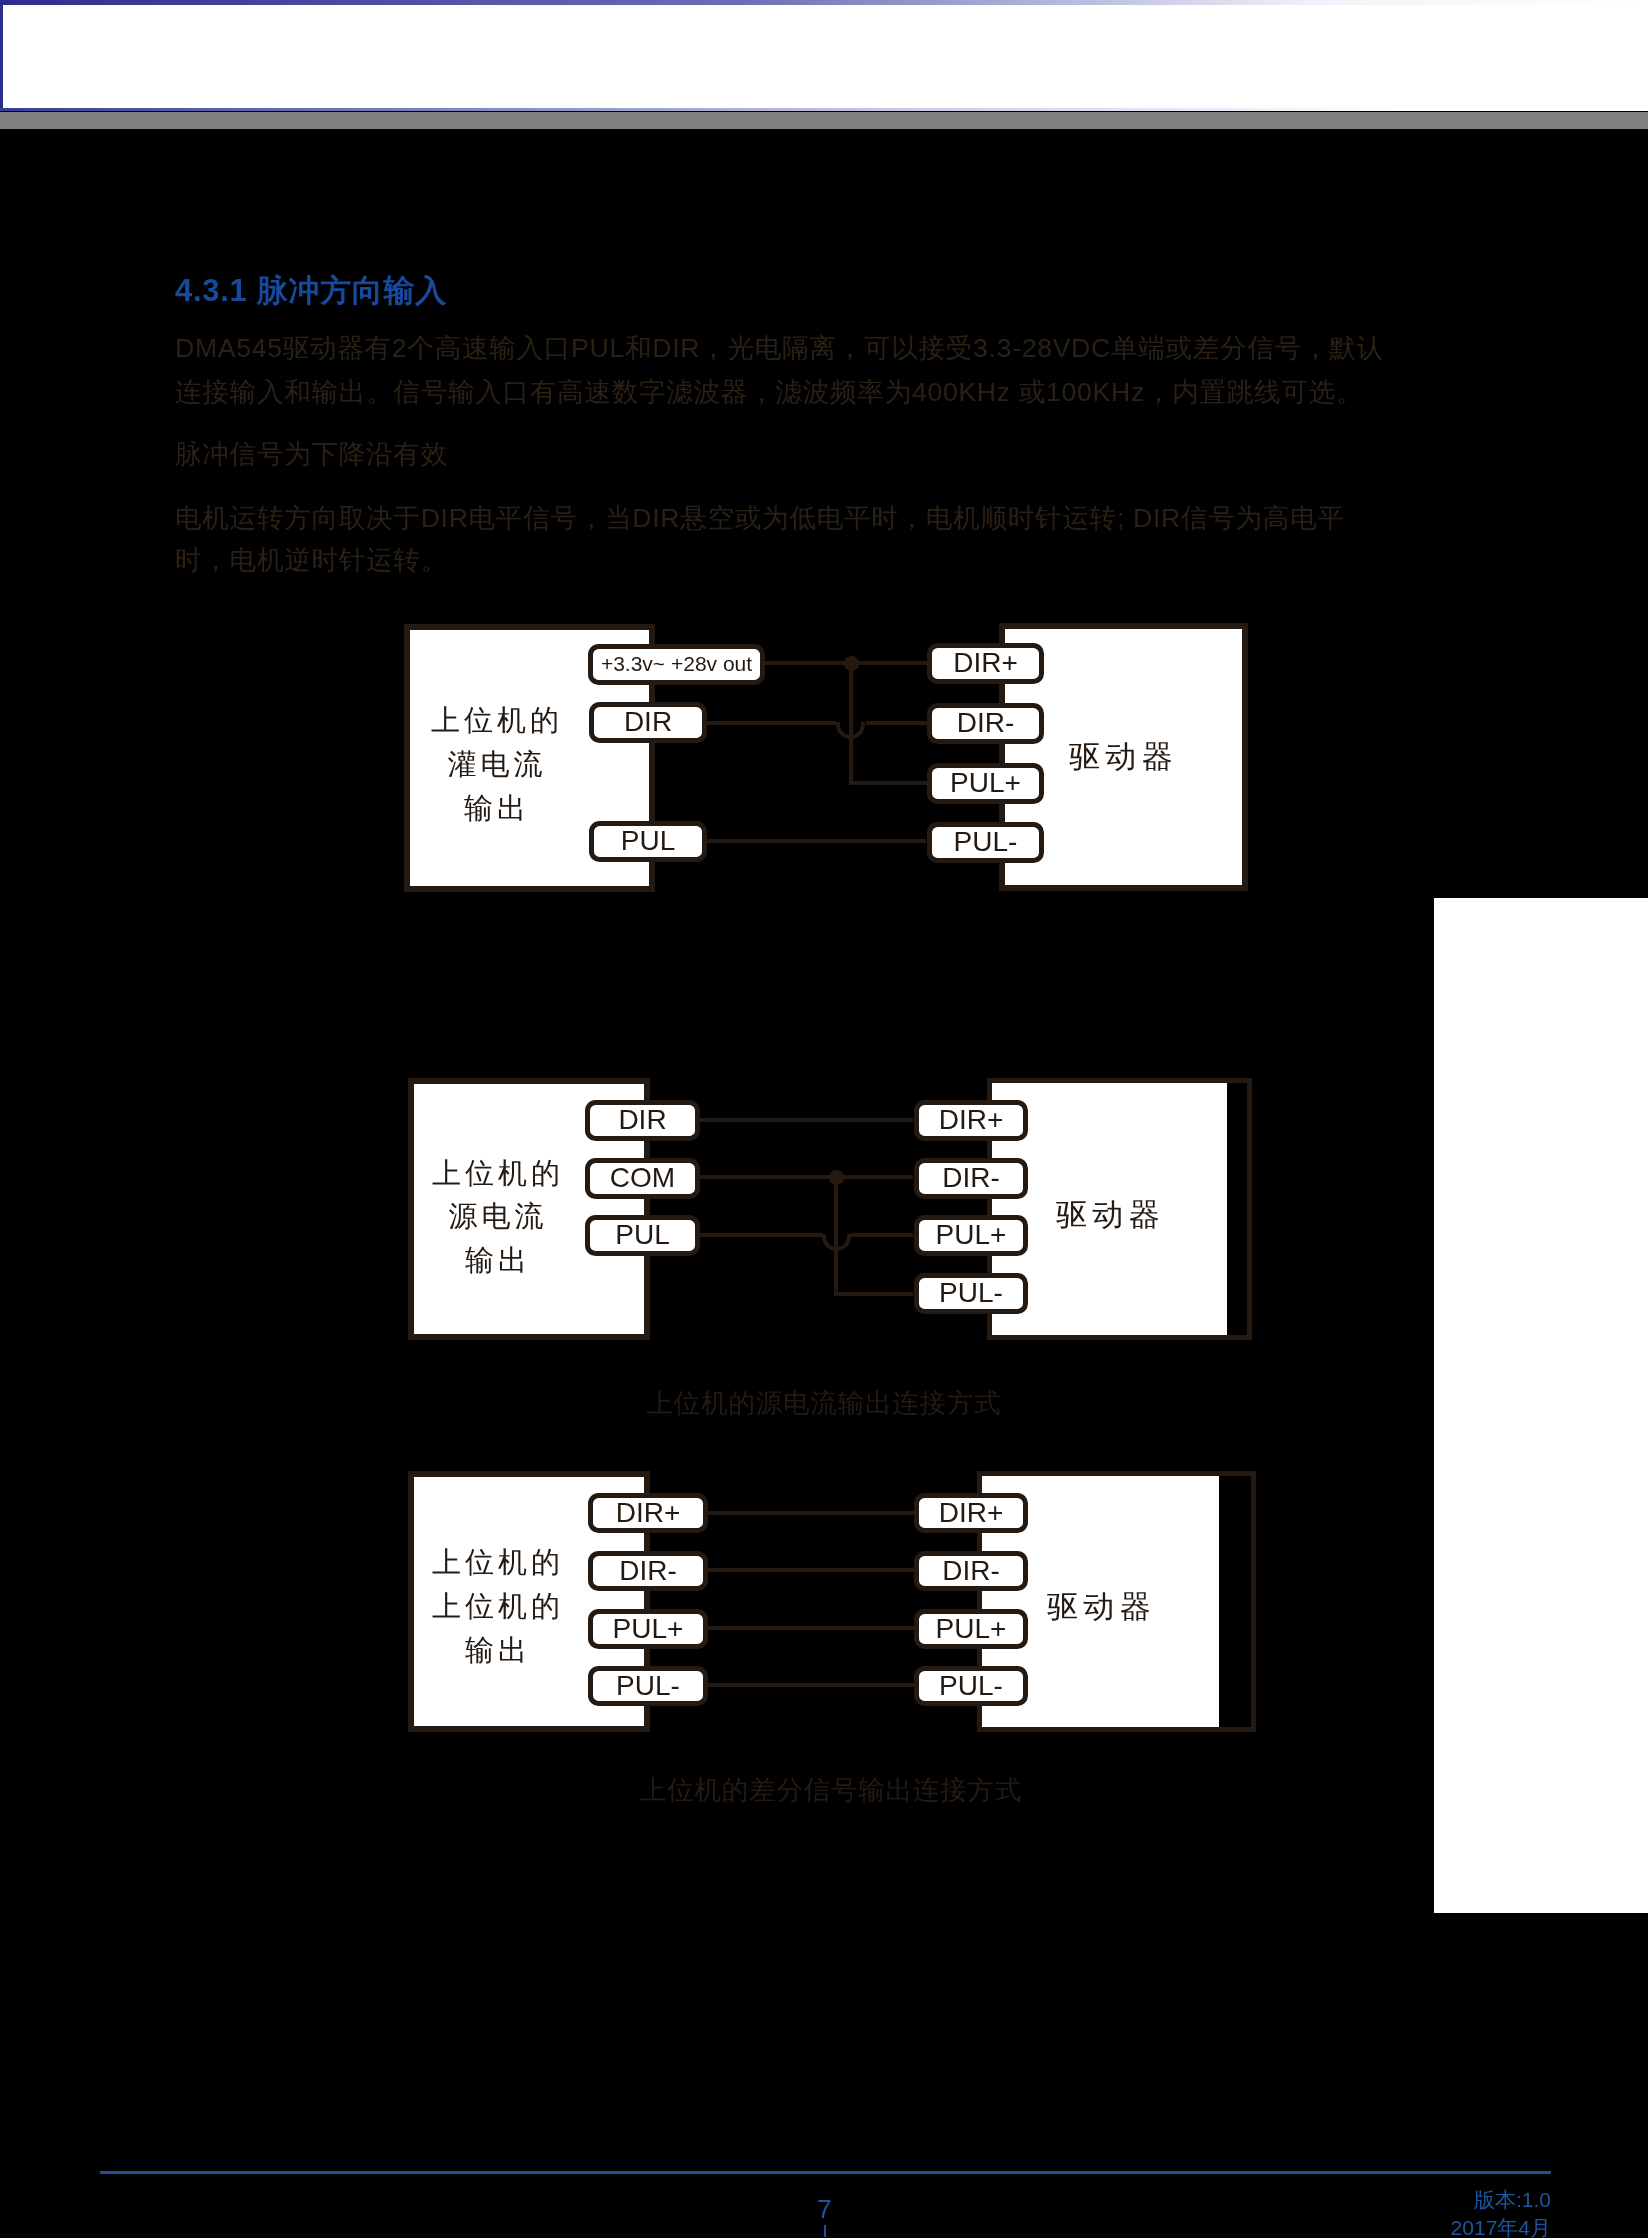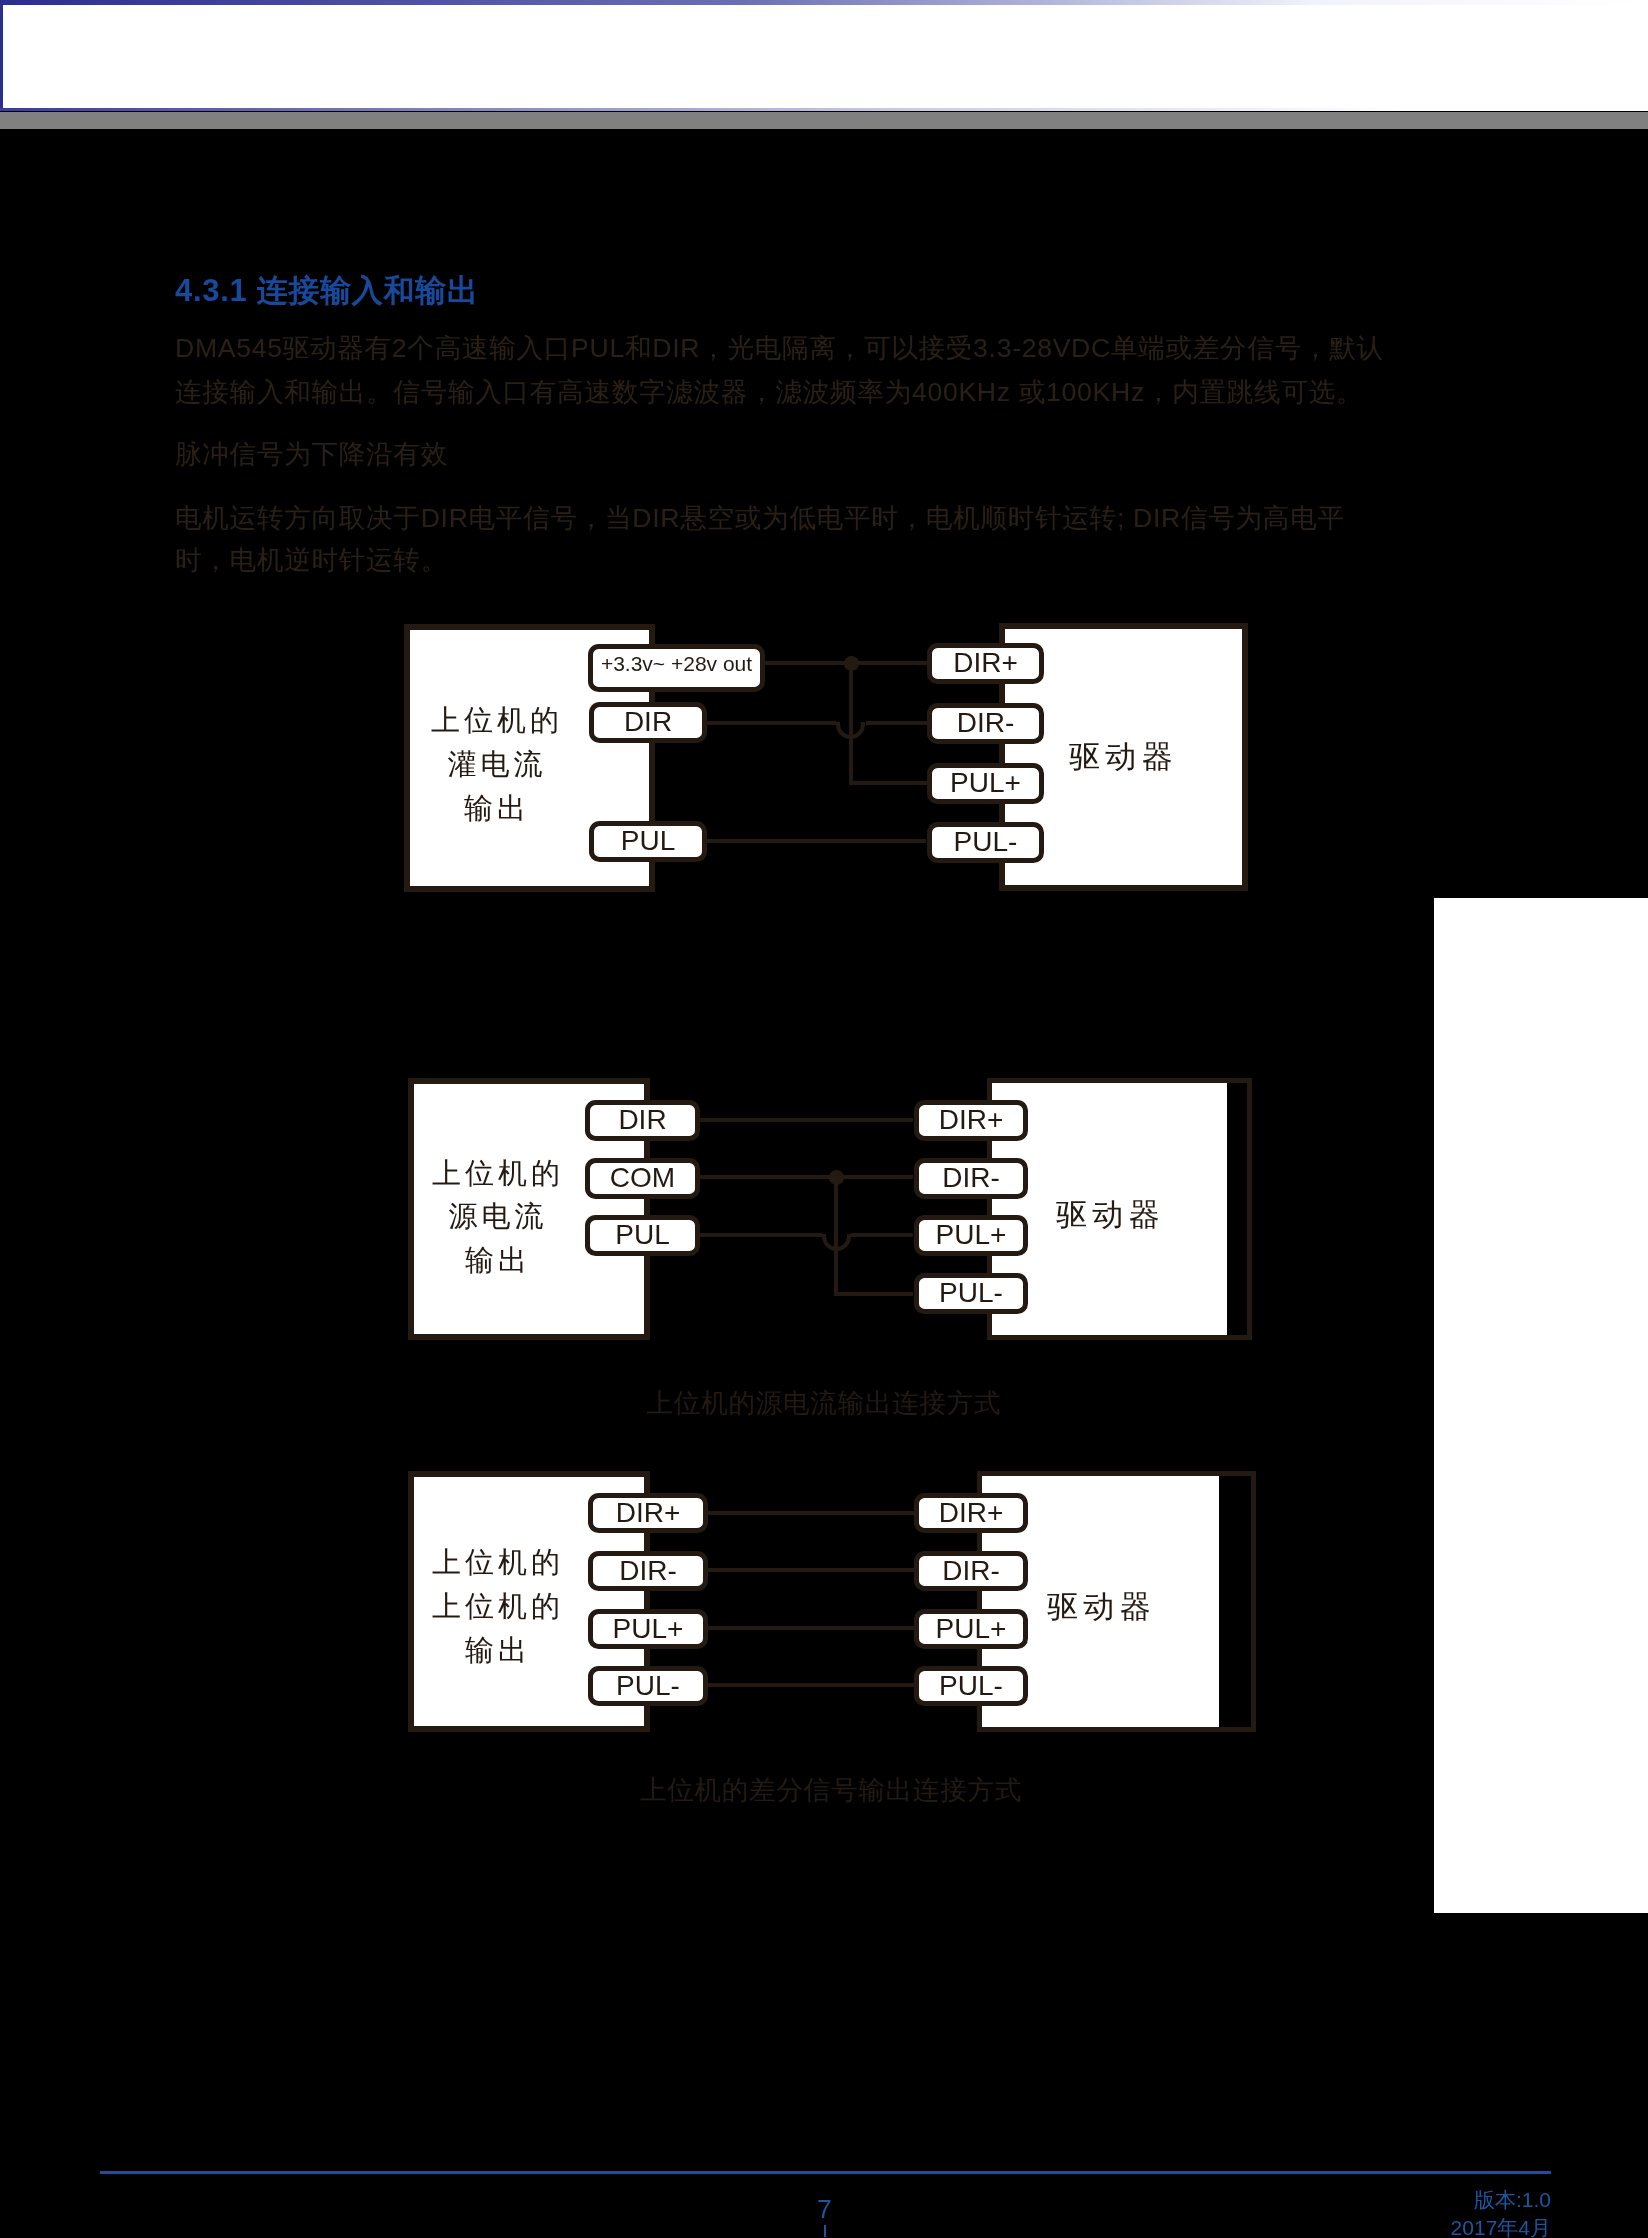--- a/index.html
+++ b/index.html
@@ -46,21 +46,21 @@
 <body>
 
 <div id="page">
 
   <div class="abs header-band"></div>
   <div class="abs top-line"></div>
   <div class="abs left-accent"></div>
   <div class="abs header-bottom-line"></div>
   <div class="abs gray-band"></div>
 
-  <div class="abs h2">4.3.1  连接输入和输出</div>
+  <div class="abs h2">4.3.1  脉冲方向输入</div>
 
   <div class="abs body-line" style="top:330px">DMA545驱动器有2个高速输入口PUL和DIR，光电隔离，可以接受3.3-28VDC单端或差分信号，默认</div>
   <div class="abs body-line" style="top:374px">连接输入和输出。信号输入口有高速数字滤波器，滤波频率为400KHz 或100KHz，内置跳线可选。</div>
   <div class="abs body-line" style="top:436px">脉冲信号为下降沿有效</div>
   <div class="abs body-line" style="top:500px">电机运转方向取决于DIR电平信号，当DIR悬空或为低电平时，电机顺时针运转; DIR信号为高电平</div>
   <div class="abs body-line" style="top:542px">时，电机逆时针运转。</div>
 
   <div class="abs box" style="left:404px;top:624px;width:251px;height:268px"></div>
   <div class="abs blk-label" style="left:404px;top:701px;width:186px">上位机的</div>
   <div class="abs blk-label" style="left:404px;top:745px;width:186px">灌电流</div>
@@ -68,21 +68,21 @@
 
   <div class="abs wire" style="left:765px;top:661px;width:162px;height:4px"></div>
   <div class="abs wire" style="left:707px;top:721px;width:129px;height:4px"></div>
   <div class="abs wire" style="left:866px;top:721px;width:61px;height:4px"></div>
   <div class="abs hop" style="left:836px;top:722px"></div>
   <div class="abs wire" style="left:849px;top:663px;width:4px;height:122px"></div>
   <div class="abs wire" style="left:849px;top:781px;width:78px;height:4px"></div>
   <div class="abs dot" style="left:844px;top:656px"></div>
   <div class="abs wire" style="left:707px;top:839px;width:219px;height:4px"></div>
 
-  <div class="abs pin pin-sm" style="left:588px;top:644px;width:177px;height:48px">+3.3v~ +28v  out</div>
+  <div class="abs pin pin-sm" style="left:588px;top:644px;width:177px;height:41px">+3.3v~ +28v  out</div>
   <div class="abs pin" style="left:589px;top:702px;width:118px;height:41px">DIR</div>
   <div class="abs pin" style="left:589px;top:821px;width:118px;height:41px">PUL</div>
 
   <div class="abs box" style="left:999px;top:623px;width:249px;height:268px"></div>
   <div class="abs drv-label" style="left:999px;top:736px;width:249px">驱动器</div>
   <div class="abs pin" style="left:927px;top:643px;width:117px;height:41px">DIR+</div>
   <div class="abs pin" style="left:927px;top:703px;width:117px;height:41px">DIR-</div>
   <div class="abs pin" style="left:927px;top:763px;width:117px;height:41px">PUL+</div>
   <div class="abs pin" style="left:927px;top:822px;width:117px;height:41px">PUL-</div>
 

